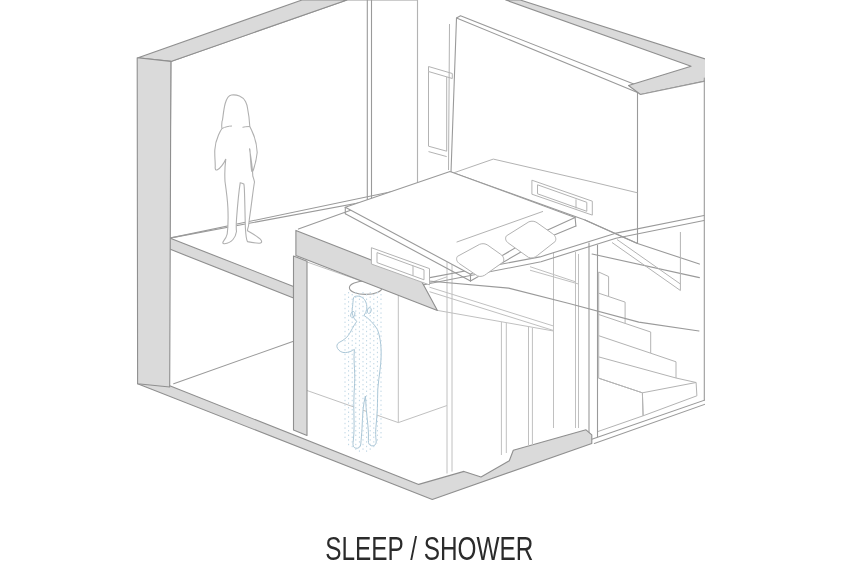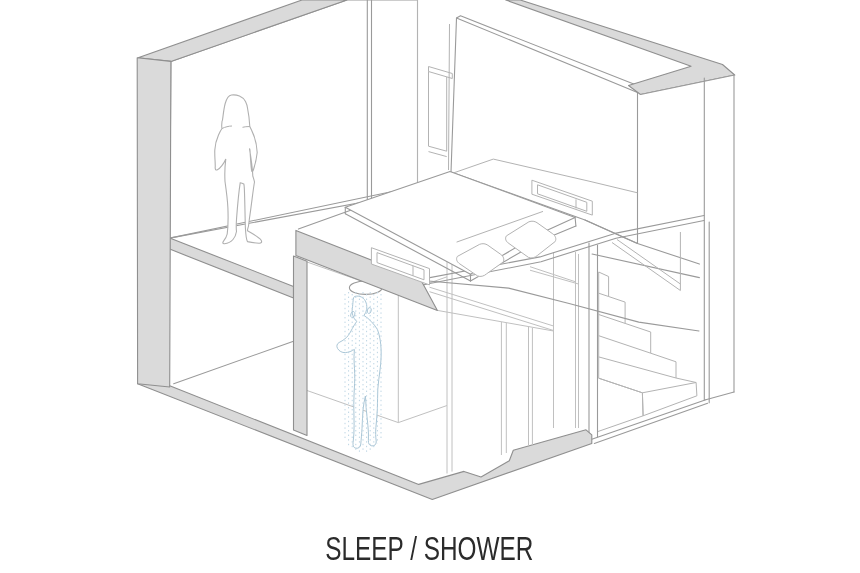--- a/index.html
+++ b/index.html
@@ -1,16 +1,16 @@
 <!DOCTYPE html>
 <html><head>
 <meta charset="utf-8">
 <style>
   html,body{margin:0;padding:0;background:#ffffff;}
-  .wrap{width:860px;height:573px;position:relative;background:#0ea5e9;overflow:hidden;text-decoration:underline;}
+  .wrap{width:705px;height:573px;position:relative;background:#0ea5e9;overflow:hidden;text-decoration:underline;}
 </style>
 </head>
 <body>
 <div class="wrap">
 <svg width="860" height="573" viewBox="0 0 860 573">
 <defs>
 <style>
 .g{fill:#dadada;stroke:#8f8f8f;stroke-width:1.1;stroke-linejoin:round;}
 .w{fill:#ffffff;stroke:#9a9a9a;stroke-width:1.1;stroke-linejoin:round;}
 .l{fill:none;stroke:#9a9a9a;stroke-width:1.1;stroke-linejoin:round;stroke-linecap:round;}

